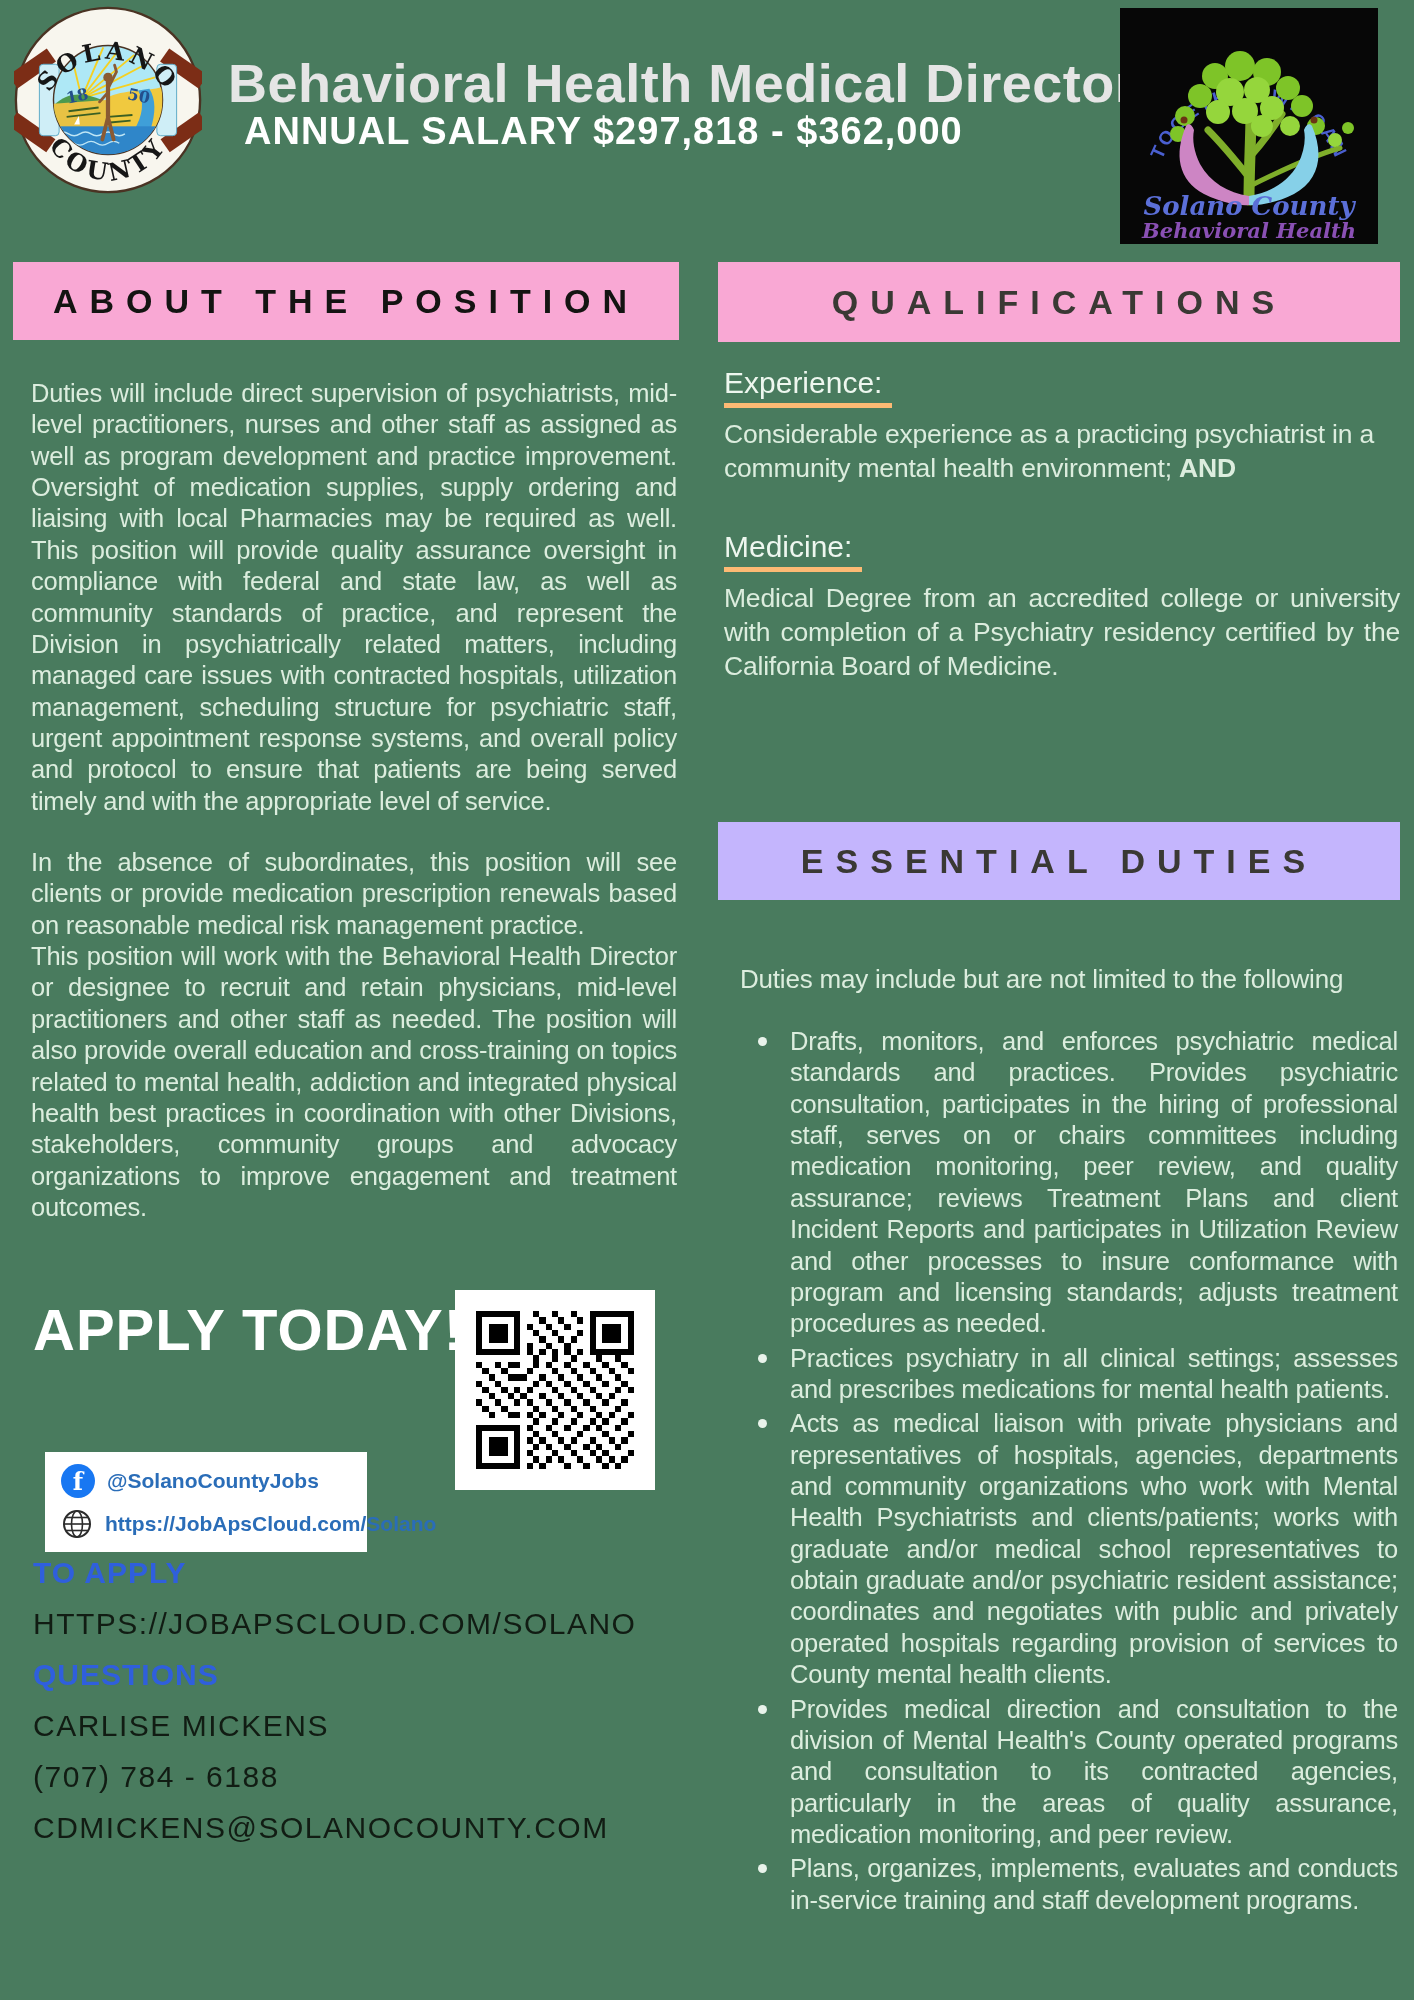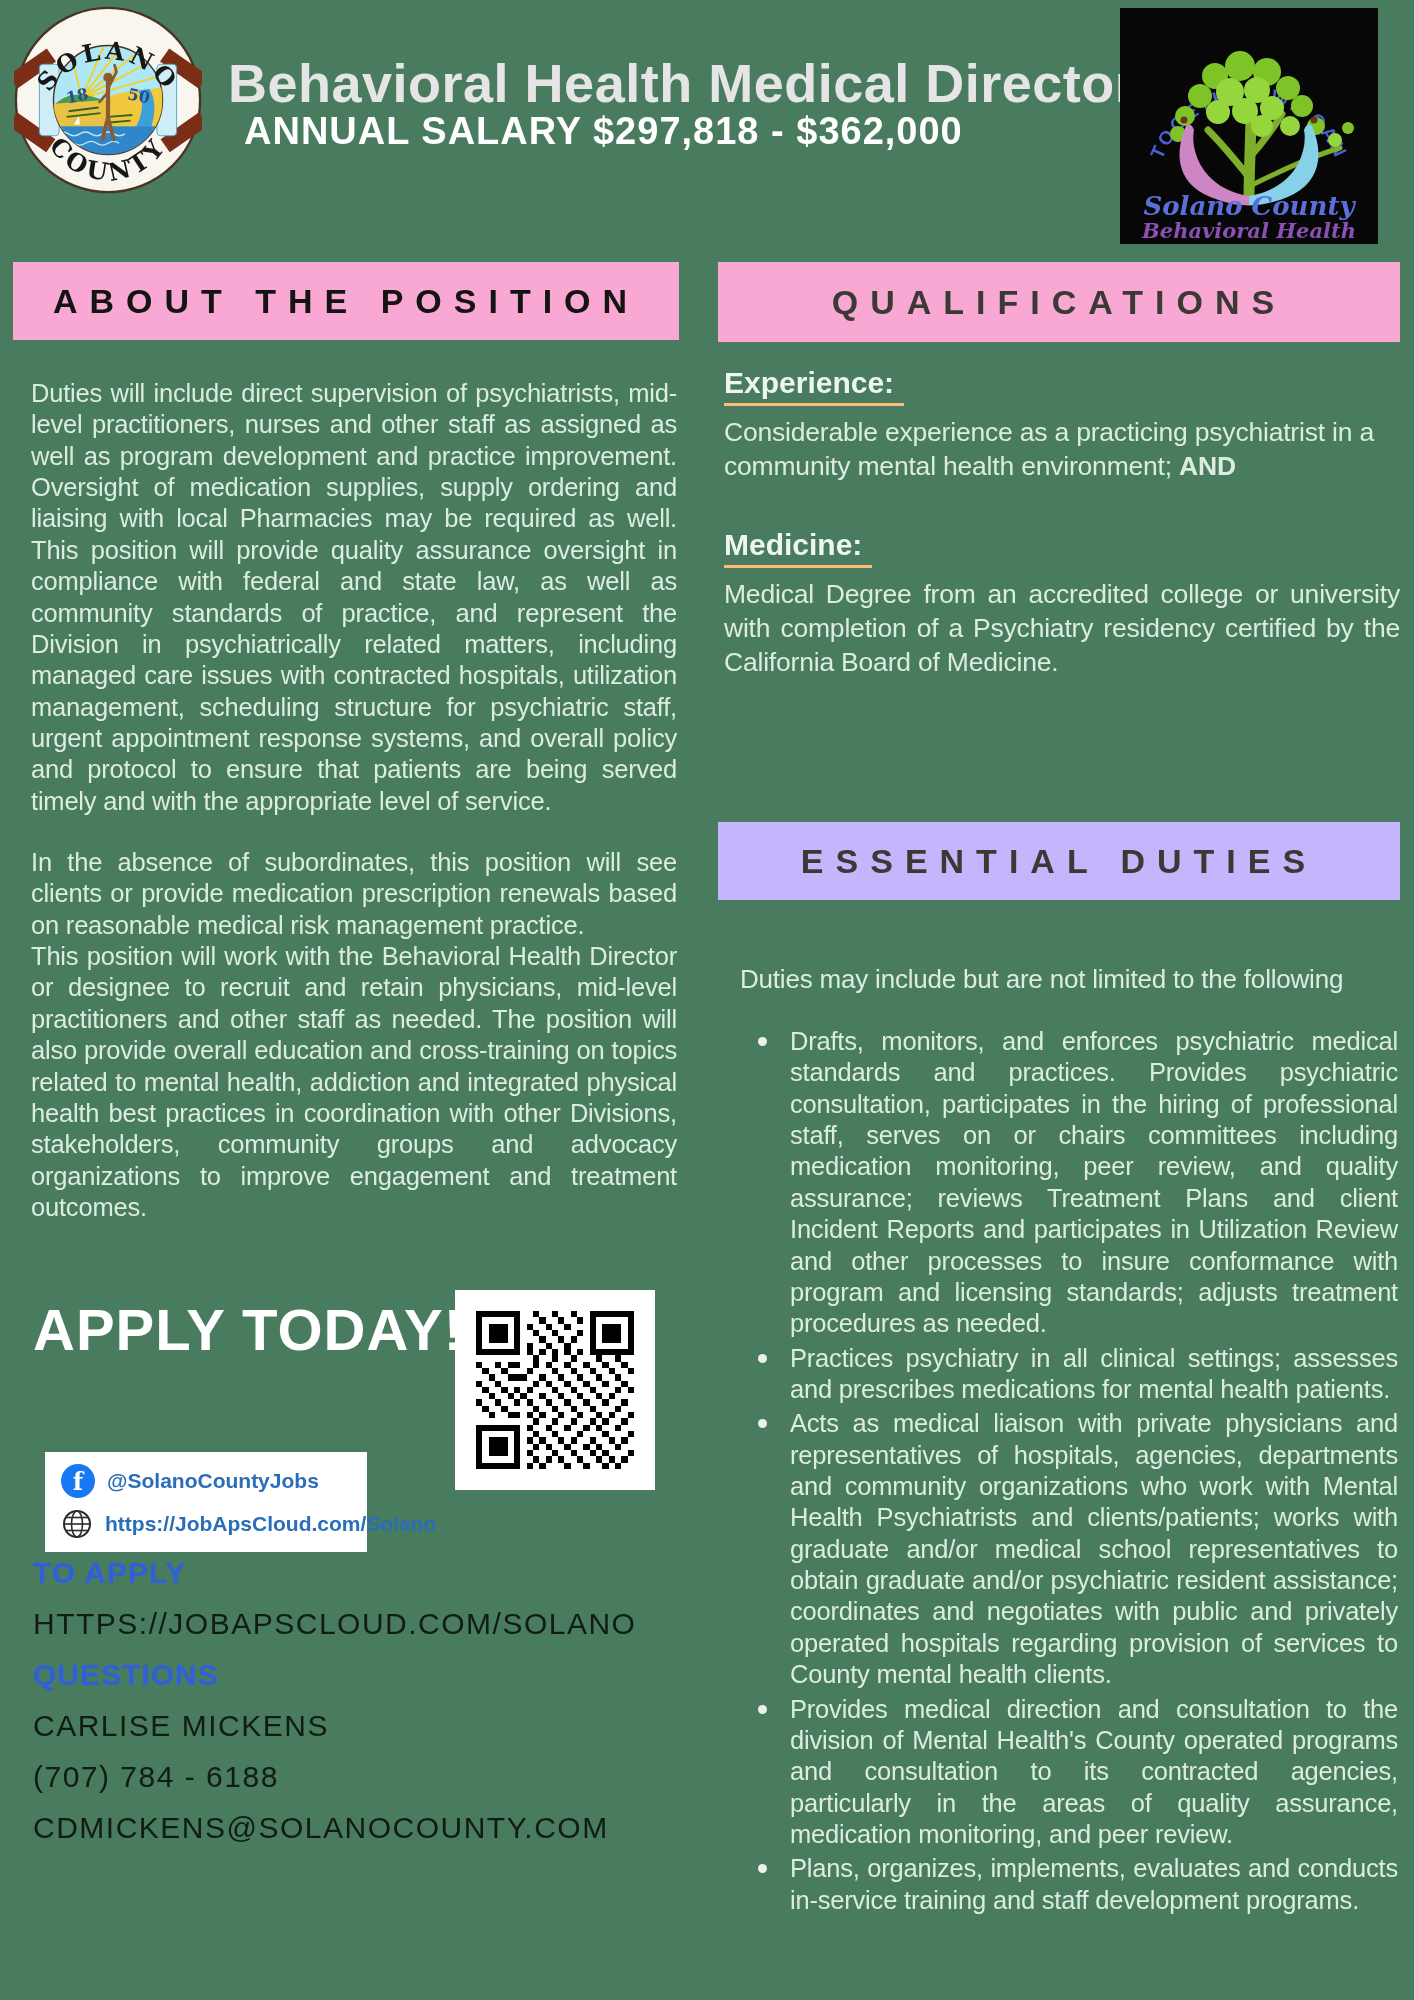--- a/index.html
+++ b/index.html
@@ -62,22 +62,22 @@
   .globe-badge { width:32px; height:32px; flex:0 0 auto; }
 
   
   #contact { position:absolute; left:33px; top:1556px; }
   .contact-label { color:#2f5fdd; font-weight:bold; font-size:30px; letter-spacing:1px; margin-bottom:17px; white-space:nowrap; }
   .contact-value { color:#111c13; font-size:30px; letter-spacing:1.5px; margin-bottom:17px; white-space:nowrap; }
 
   
   #qual-content { position:absolute; left:724px; top:366px; width:676px; }
   .sub-label {
-    display:inline-block; color:#eef7ef; font-weight:bold; font-size:30px;
-    border-bottom:3px solid #fdba74; padding:0 10px 3px 0; margin-bottom:10px;
+    display:inline-block; color:#eef7ef; font-weight:normal; font-size:30px;
+    border-bottom:5px solid #fdba74; padding:0 10px 3px 0; margin-bottom:10px;
   }
   .qual-text { color:#dcedde; font-size:26.5px; line-height:1.28; letter-spacing:-0.2px; }
   #experience-text { margin-bottom:44px; }
   #education-text { text-align:justify; }
   .bold-inline { font-weight:bold;margin-top:27px; }
 
   
   #duties-intro { position:absolute; left:740px; top:964px; width:648px; font-size:26px; color:#dcedde; letter-spacing:-0.2px; }
   #duties-list { position:absolute; left:746px; top:1026px; width:652px; margin:0; padding:0; list-style:none; }
   #duties-list li { position:relative; padding-left:44px; margin-bottom:3px; }

